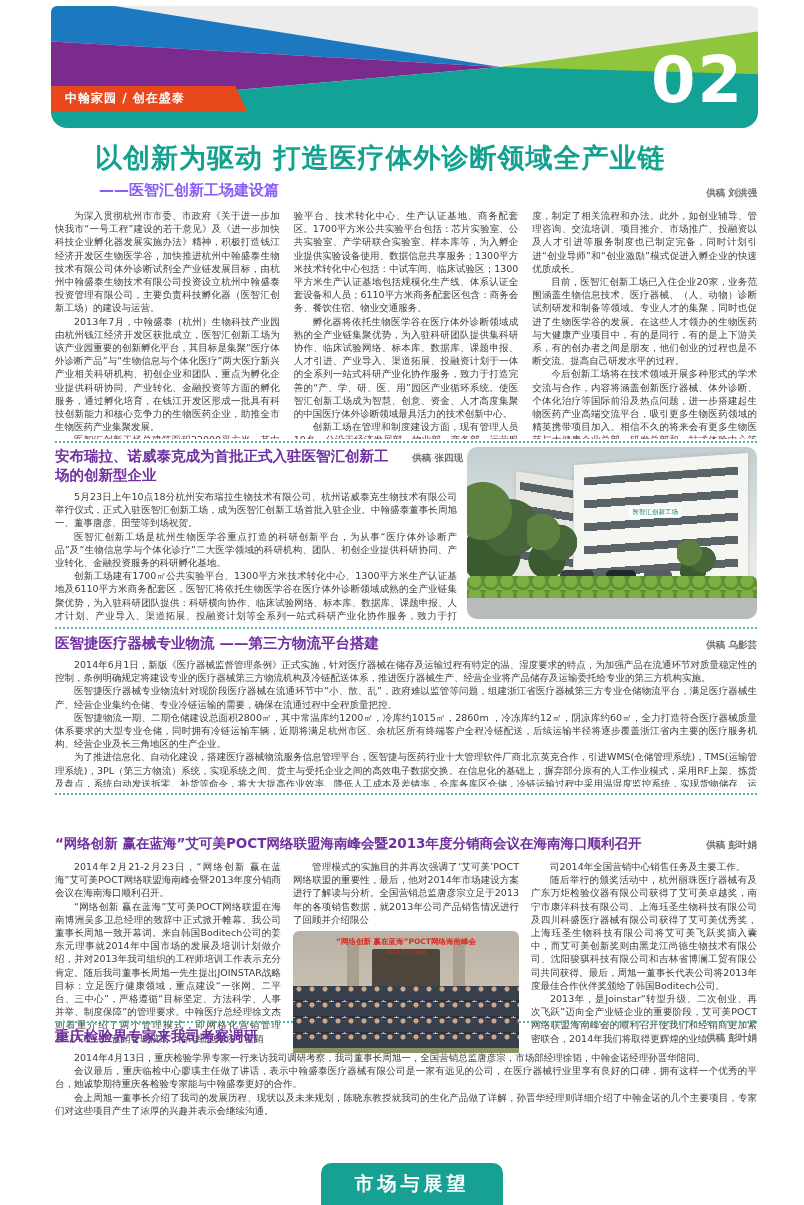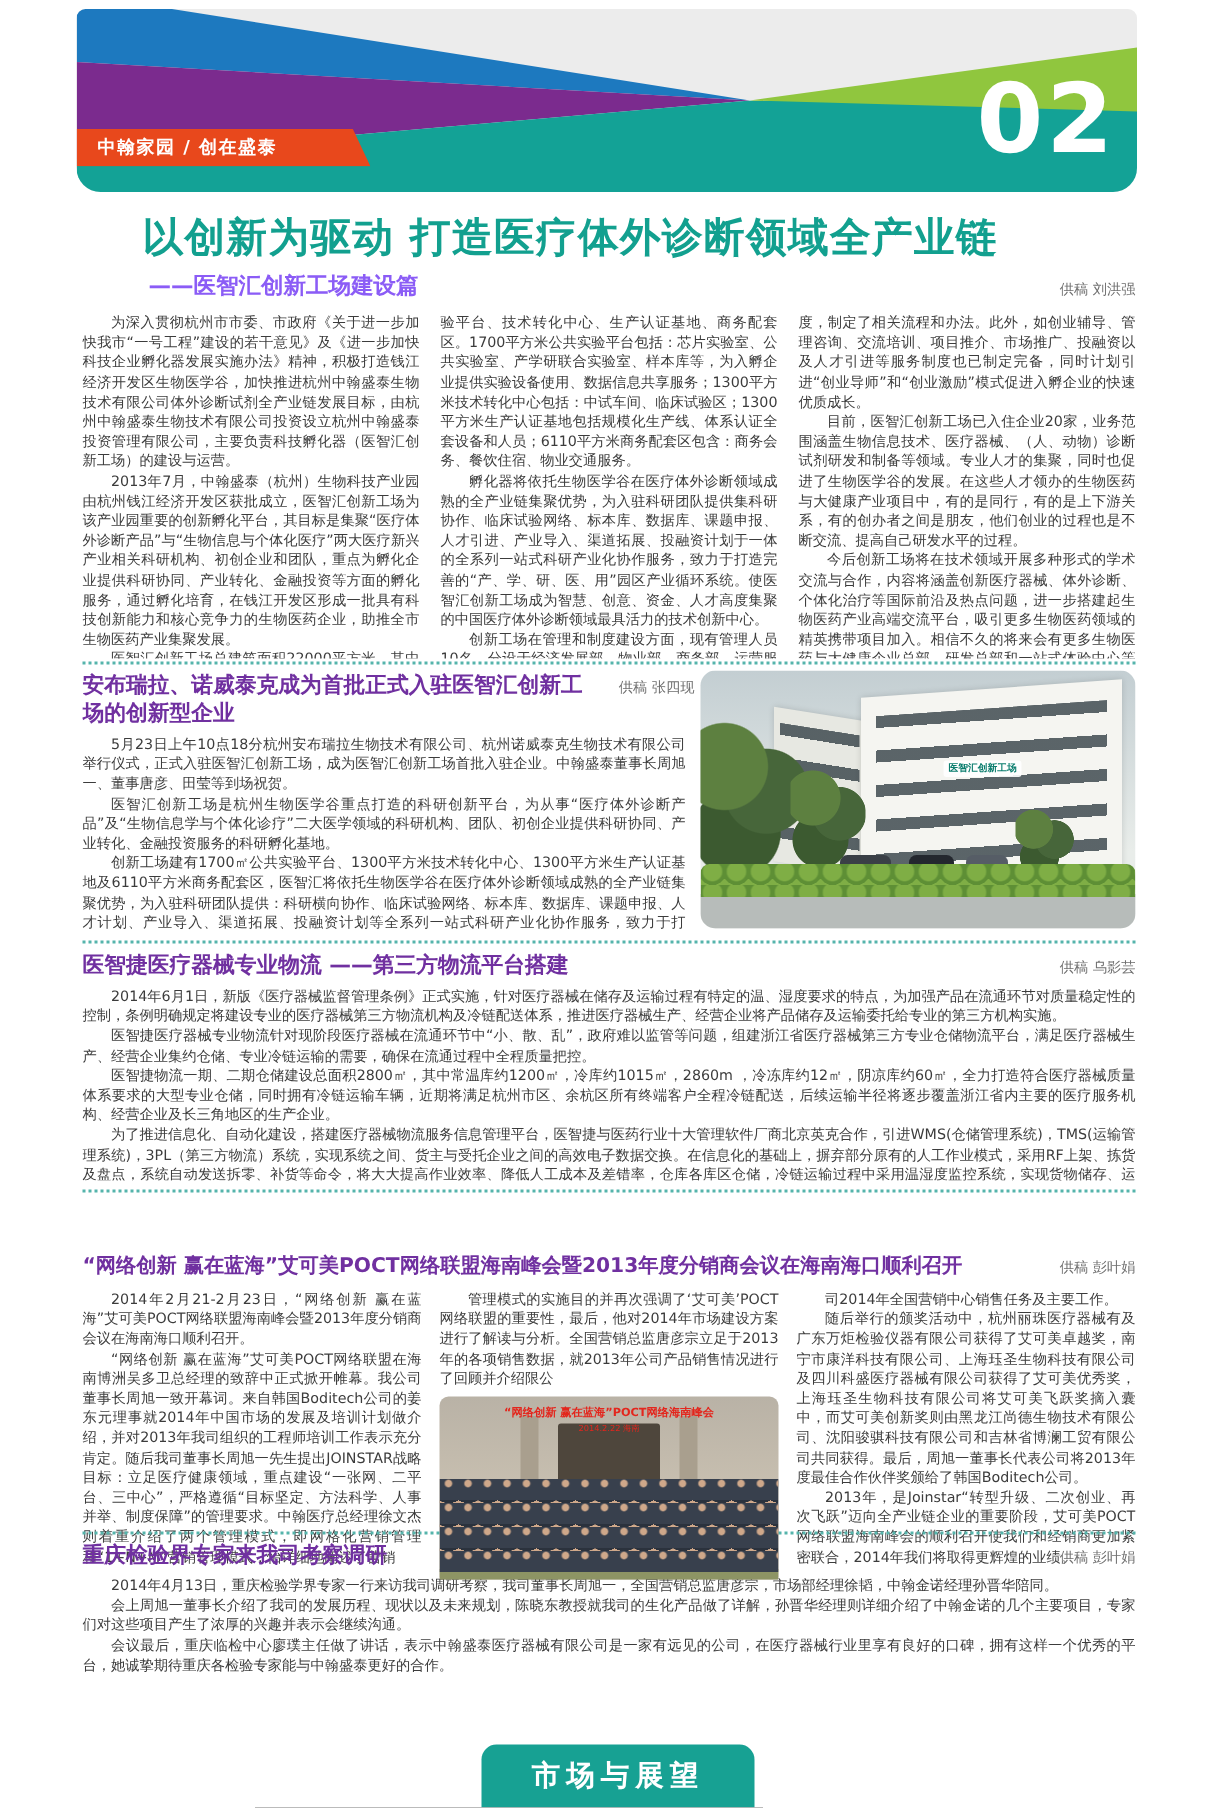--- a/index.html
+++ b/index.html
@@ -17,21 +17,21 @@
   .masthead-ribbon{position:absolute;left:0;top:80px;height:25px;width:196px;background:#e8481c;
           clip-path:polygon(0 0,94% 0,100% 100%,0 100%);display:flex;align-items:center;
           padding-left:14px;box-sizing:border-box;color:#fff;font-size:12px;font-weight:bold;letter-spacing:1px;}
   .page-number{position:absolute;right:14px;bottom:16px;color:#fff;font-size:64px;font-weight:800;
           line-height:1;letter-spacing:2px;}
 
   
   .sect{position:absolute;left:55px;width:702px;overflow:hidden;}
   .dots{position:absolute;left:55px;width:702px;border-top:2px dotted #55b4ab;height:0;}
   .a-title{color:#7030a0;font-weight:bold;margin:0;}
-  .contrib{color:#6f6f6f;font-size:9.5px;white-space:nowrap;font-weight:normal;}
+  .contrib{color:#6f6f6f;font-size:9.5px;white-space:nowrap;font-weight:bold;}
   .title-row{display:flex;align-items:baseline;gap:10px;}
   .title-row .spacer{flex:1;}
   .body-text{font-size:9.5px;line-height:13.2px;text-align:justify;color:#3c3c3c;}
   .body-text p{margin:0;text-indent:2em;}
 
   
   .headline{color:#12a08f;font-size:27px;font-weight:800;margin:0 0 5px 40px;letter-spacing:1px;}
   .sub-row{display:flex;justify-content:space-between;align-items:flex-end;margin-left:44px;}
   .subtitle{color:#8b5cf6;font-size:15px;font-weight:bold;margin:0;}
   .cols3{column-count:3;column-gap:14px;margin-top:9px;}
@@ -39,21 +39,21 @@
   
   .art2-body{width:402px;margin-top:5px;}
   .art2-title{font-size:14.5px;}
   .photo-building{position:absolute;top:0;right:0;width:290px;height:172px;border-radius:10px;
          overflow:hidden;background:linear-gradient(#c3ced2,#e9edea 70%);}
   .bldg-face{position:absolute;background:#f5f5f1;box-shadow:0 0 4px rgba(0,0,0,.15);}
   .bldg-left{left:17%;top:17%;width:21%;height:60%;transform:skewY(9deg);background:#e7e8e2;}
   .bldg-right{left:37%;top:7%;width:60%;height:75%;transform:skewY(-4deg);}
   .bldg-face::after{content:"";position:absolute;inset:10% 6%;
          background:repeating-linear-gradient(180deg,rgba(52,64,70,.8) 0 8px,transparent 8px 23px);}
-  .bldg-sign{position:absolute;top:35%;left:56%;font-size:6.5px;font-weight:bold;color:#0b7d6e;
+  .bldg-sign{position:absolute;top:35%;left:56%;font-size:6.5px;font-weight:normal;color:#0b7d6e;
          background:rgba(255,255,255,.9);padding:1px 3px;border-radius:2px;z-index:3;text-align:center;}
   .tree{position:absolute;z-index:2;
         background:radial-gradient(circle at 30% 30%,#5d8040 0 30%,transparent 31%),
                    radial-gradient(circle at 65% 45%,#47663a 0 35%,transparent 36%),
                    radial-gradient(circle at 40% 70%,#3c5a30 0 32%,transparent 33%);}
   .tree1{left:-8px;bottom:18%;width:80px;height:110px;}
   .tree2{left:60px;bottom:22%;width:50px;height:70px;}
   .tree3{right:40px;bottom:20%;width:40px;height:46px;}
   .bushes{position:absolute;left:0;right:0;bottom:12%;height:13%;z-index:2;border-radius:6px 6px 0 0;
         background:repeating-radial-gradient(circle at 8px 5px,#7fae45 0 6px,#5e8f35 7px 9px);
@@ -212,22 +212,22 @@
 
   <section class="sect" style="top:1027px;height:112px;">
     <div class="title-row">
       <h3 class="a-title art5-title">重庆检验界专家来我司考察调研</h3>
       <span class="spacer"></span>
       <span class="contrib">供稿 彭叶娟</span>
     </div>
     <div class="full-body body-text">
 
     <p>2014年4月13日，重庆检验学界专家一行来访我司调研考察，我司董事长周旭一，全国营销总监唐彦宗，市场部经理徐韬，中翰金诺经理孙晋华陪同。</p>
+        <p>会议最后，重庆临检中心廖璞主任做了讲话，表示中翰盛泰医疗器械有限公司是一家有远见的公司，在医疗器械行业里享有良好的口碑，拥有这样一个优秀的平台，她诚挚期待重庆各检验专家能与中翰盛泰更好的合作。</p>
         <p>会上周旭一董事长介绍了我司的发展历程、现状以及未来规划，陈晓东教授就我司的生化产品做了详解，孙晋华经理则详细介绍了中翰金诺的几个主要项目，专家们对这些项目产生了浓厚的兴趣并表示会继续沟通。</p>
-        <p>会议最后，重庆临检中心廖璞主任做了讲话，表示中翰盛泰医疗器械有限公司是一家有远见的公司，在医疗器械行业里享有良好的口碑，拥有这样一个优秀的平台，她诚挚期待重庆各检验专家能与中翰盛泰更好的合作。</p>
       </div>
   </section>
 
   <div class="footer-tab">
     <span>市场与展望</span>
   </div>
 
 </div>
 
 </body></html>

